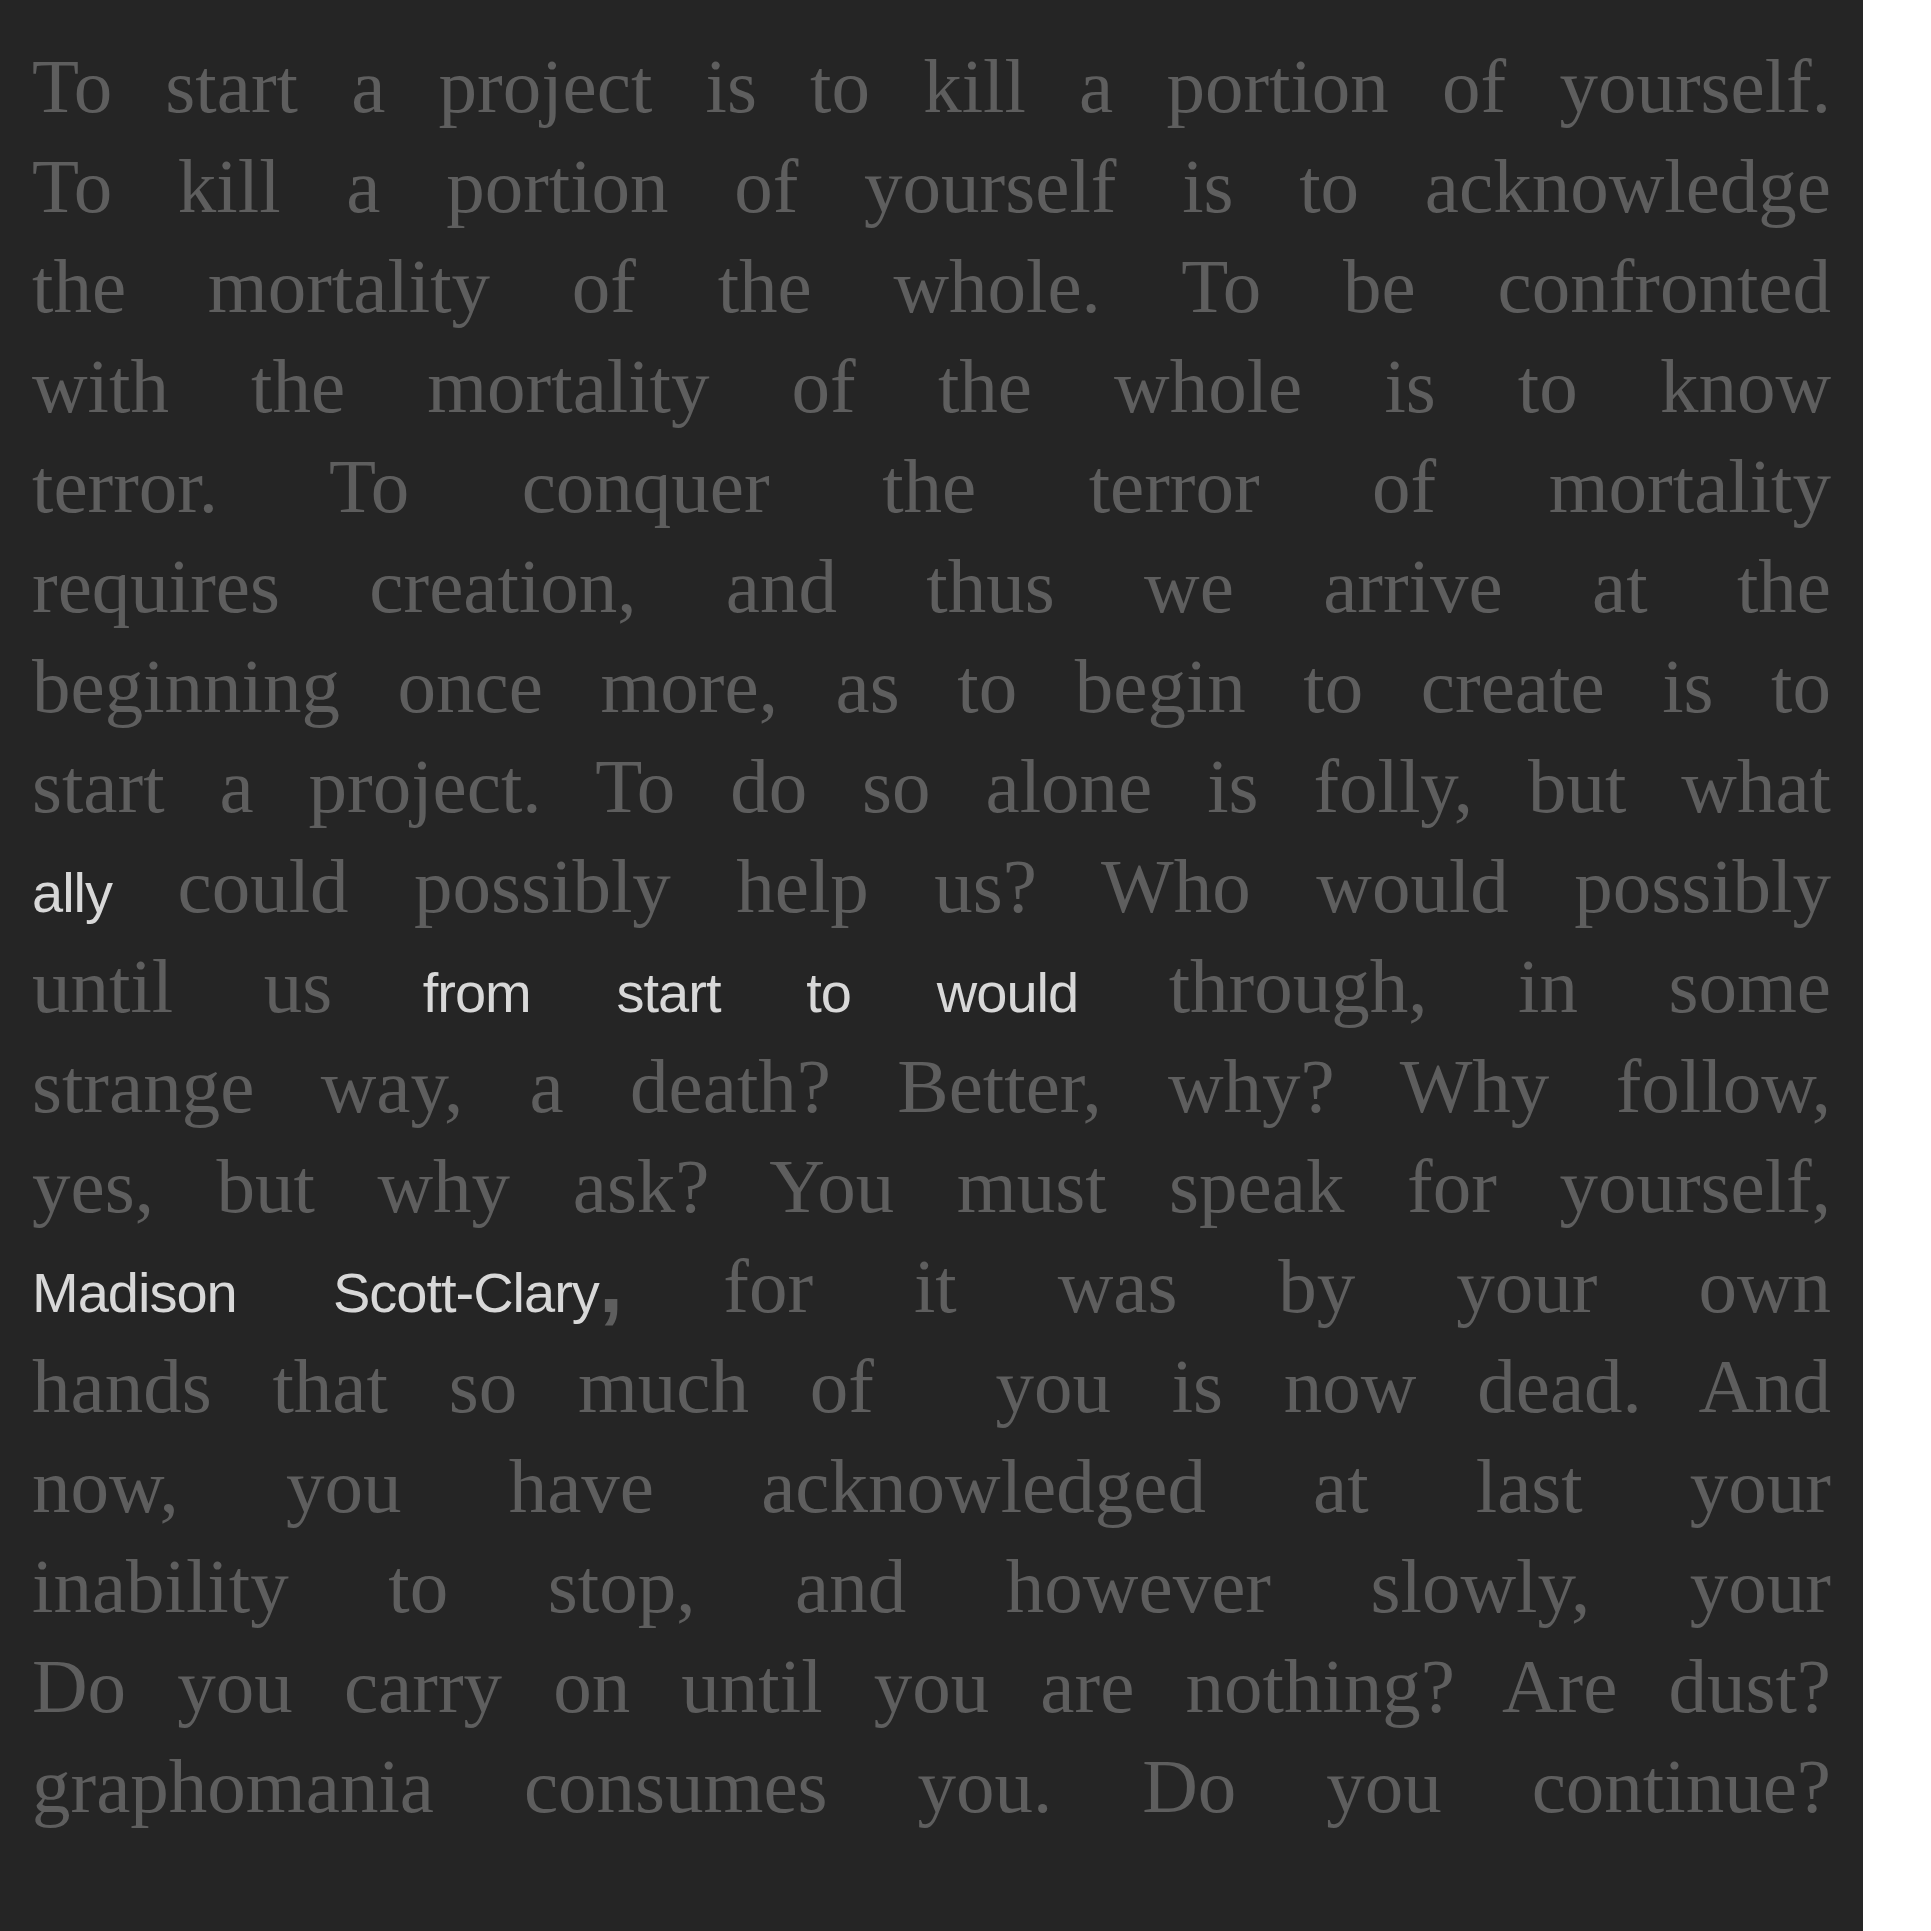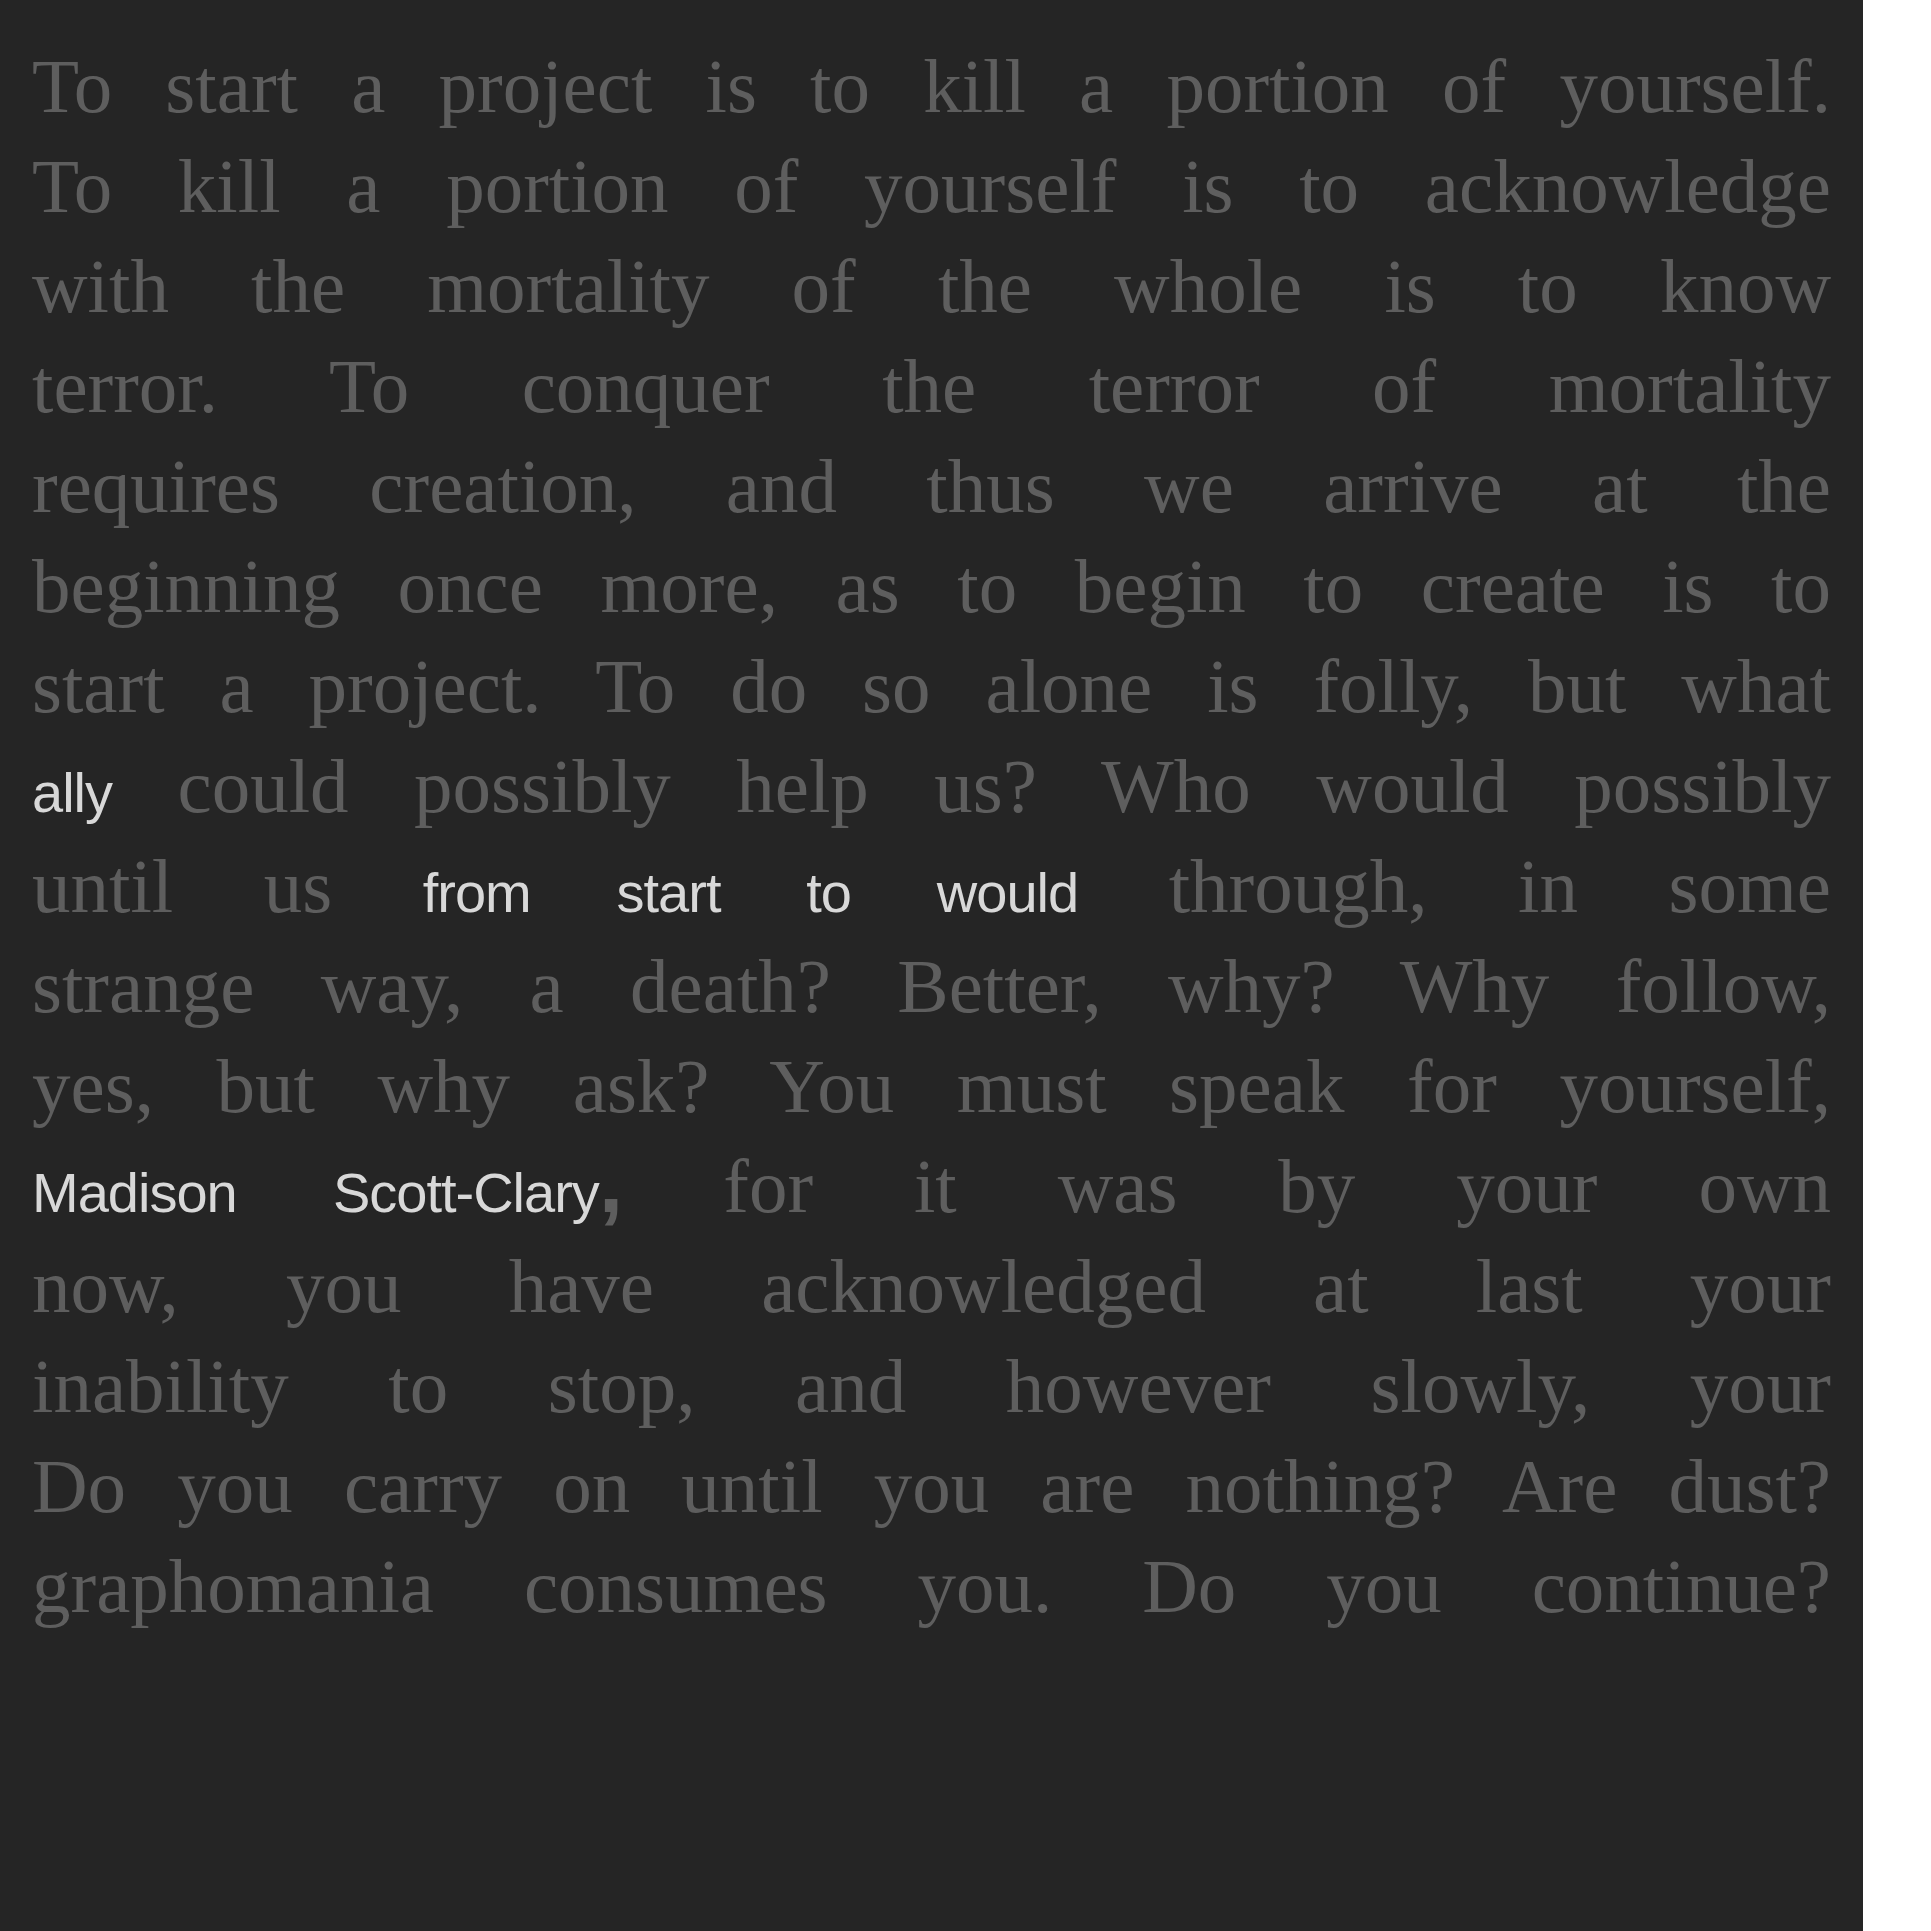--- a/index.html
+++ b/index.html
@@ -60,20 +60,21 @@
 </head>
 <body>
 
 <div class="cover">
   <div class="text-block">
 
     <div class="line"><span class="seg-body">To start a project is to kill a portion of yourself.</span></div>
 
     <div class="line"><span class="seg-body">To kill a portion of yourself is to acknowledge</span></div>
 
+    <div class="line"><span class="seg-body">the mortality of the whole. To be confronted</span></div>
 
     <div class="line"><span class="seg-body">with the mortality of the whole is to know</span></div>
 
     <div class="line"><span class="seg-body">terror. To conquer the terror of mortality</span></div>
 
     <div class="line"><span class="seg-body">requires creation, and thus we arrive at the</span></div>
 
     <div class="line"><span class="seg-body">beginning once more, as to begin to create is to</span></div>
 
     <div class="line"><span class="seg-body">start a project. To do so alone is folly, but what</span></div>
@@ -81,20 +82,21 @@
     <div class="line"><span class="seg-hl">ally</span><span class="seg-body"> could possibly help us? Who would possibly</span></div>
 
     <div class="line"><span class="seg-body">until us </span><span class="seg-hl">from start to would</span><span class="seg-body"> through, in some</span></div>
 
     <div class="line"><span class="seg-body">strange way, a death? Better, why? Why follow,</span></div>
 
     <div class="line"><span class="seg-body">yes, but why ask? You must speak for yourself,</span></div>
 
     <div class="line"><span class="seg-hl">Madison Scott-Clary</span><span class="seg-hl-gray">,</span><span class="seg-body"> for it was by your own</span></div>
 
+    <div class="line"><span class="seg-body">hands that so much of&nbsp; you is now dead. And</span></div>
 
     <div class="line"><span class="seg-body">now, you have acknowledged at last your</span></div>
 
     <div class="line"><span class="seg-body">inability to stop, and however slowly, your</span></div>
 
     <div class="line"><span class="seg-body">Do you carry on until you are nothing? Are dust?</span></div>
 
     <div class="line"><span class="seg-body">graphomania consumes you. Do you continue?</span></div>
 
   </div>

